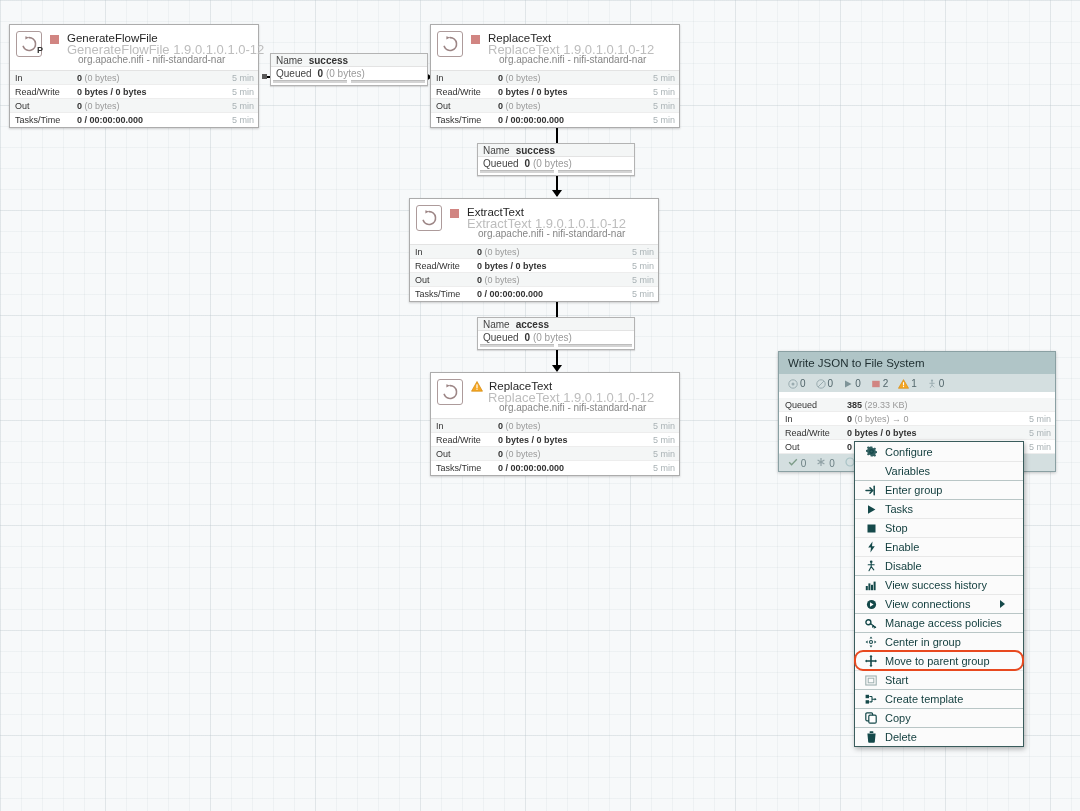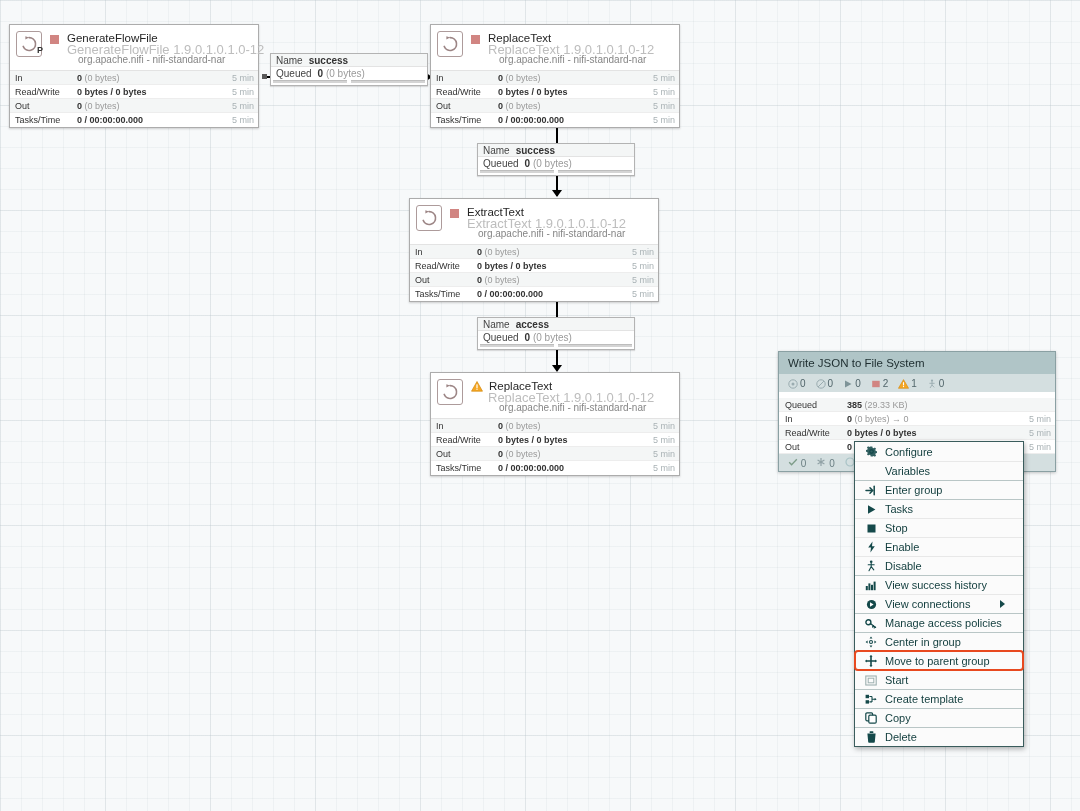--- a/index.html
+++ b/index.html
@@ -261,21 +261,21 @@
     flex: 0 0 12px;
     width: 0; height: 0;
     border-top: 4px solid transparent;
     border-bottom: 4px solid transparent;
     border-left: 5px solid #15494a;
     margin-right: 6px;
   }
   .ctx-item.highlight {
     outline: 2px solid #e8491f;
     outline-offset: -1px;
-    border-radius: 3px;
+    border-radius: 8px;
     z-index: 2;
   }
 </style>
 </head>
 <body>
 
 <div id="canvas">
 
   <div class="edge edge-h" style="left:264px; top:76px; width:165px;"></div>
   <div class="arrow-right" style="left:425px; top:72px;"></div>

